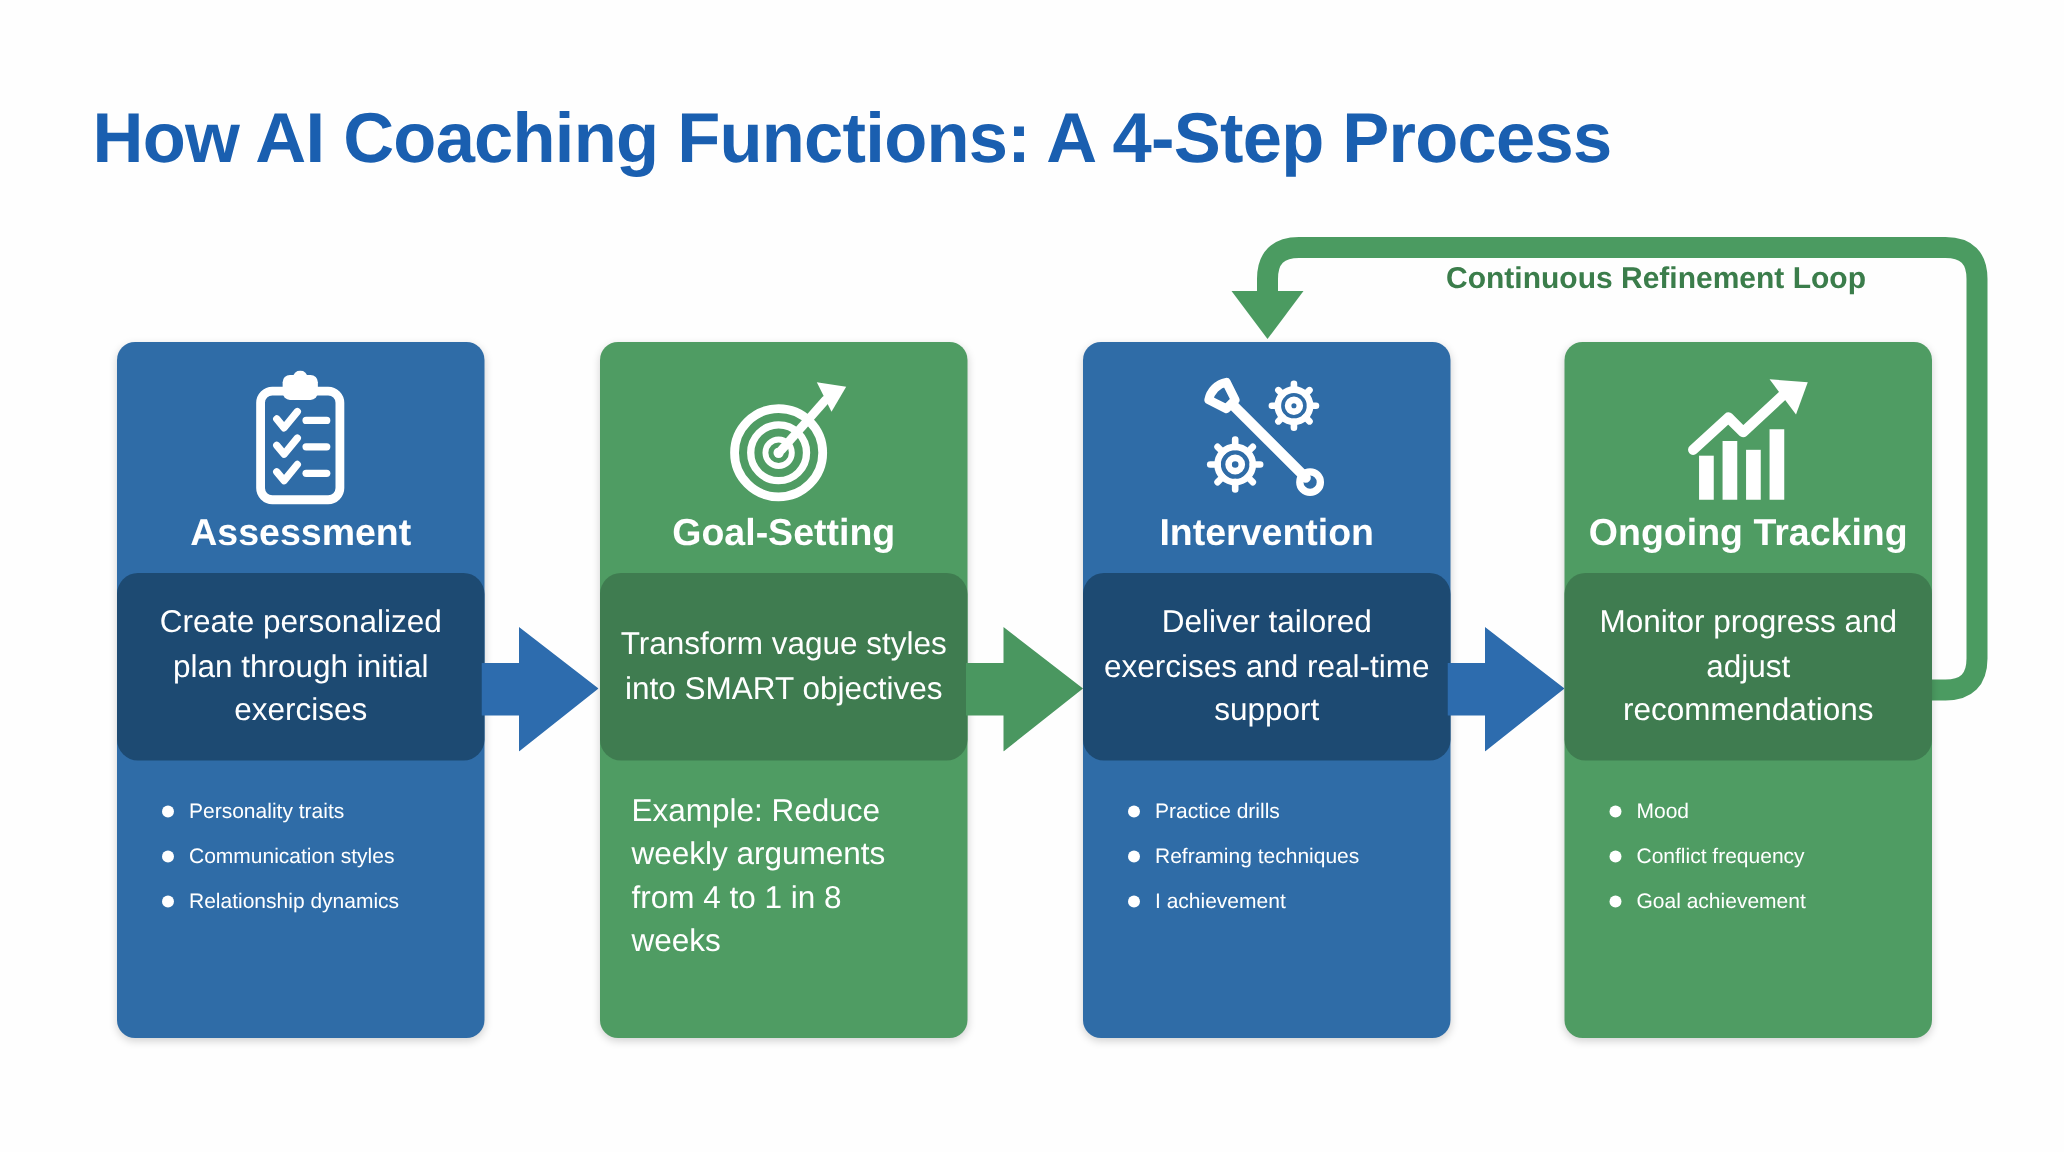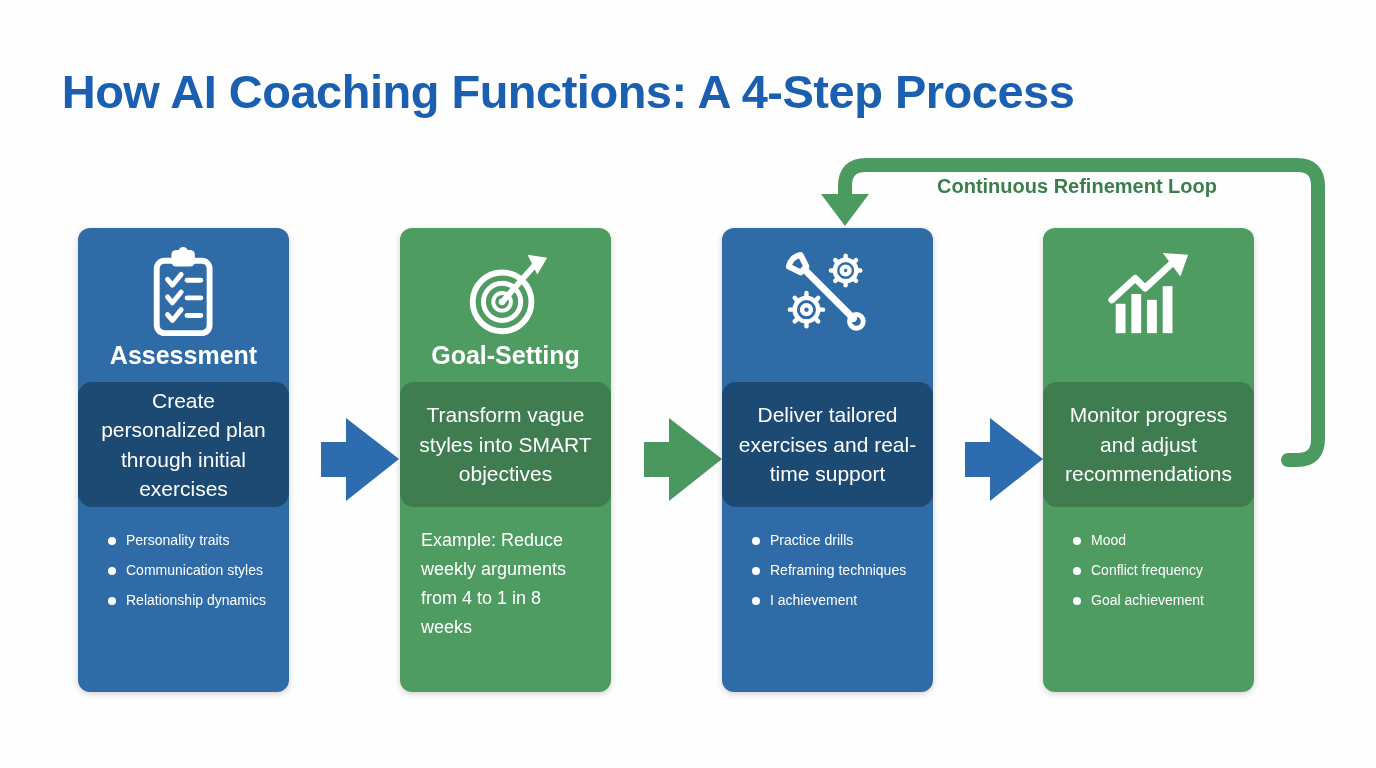--- a/index.html
+++ b/index.html
@@ -24,27 +24,27 @@
   .page-title{
     position:absolute;top:62px;left:0;width:1136px;height:60px;
     text-align:center;font-size:47px;line-height:60px;font-weight:800;
     letter-spacing:-0.5px;color:var(--title-blue);margin:0;
   }
   
   .loop-svg{position:absolute;left:0;top:0;z-index:1;pointer-events:none;}
   .loop-path{fill:none;stroke:var(--loop-green);stroke-width:14;stroke-linecap:round;stroke-linejoin:round;}
   .loop-head{fill:var(--loop-green);}
   .loop-label{
-    position:absolute;top:175px;left:877px;width:400px;
-    text-align:center;font-size:20px;font-weight:700;
+    position:absolute;top:175px;left:844px;width:400px;
+    text-align:right;font-size:20px;font-weight:700;
     color:var(--loop-label-green);z-index:1;
   }
   
   .card{
-    position:absolute;top:228px;width:211px;height:464px;
+    position:absolute;top:228px;width:245px;height:464px;
     border-radius:12px;z-index:2;color:var(--text-white);
     box-shadow:0 2px 6px rgba(0,0,0,0.18);
   }
   .card.blue{background:var(--blue-card);}
   .card.green{background:var(--green-card);}
   .icon-wrap{
     position:absolute;top:16px;left:0;right:0;height:100px;
     display:flex;align-items:center;justify-content:center;
   }
   .icon-wrap svg{height:94px;width:auto;}
@@ -67,21 +67,21 @@
   .details li{
     position:relative;padding-left:18px;
     font-size:14px;line-height:29px;margin-bottom:1px;
   }
   .details li::before{
     content:'';position:absolute;left:0;top:11px;
     width:8px;height:8px;border-radius:50%;background:var(--text-white);
   }
   .example-text{
     position:absolute;top:298px;left:0;right:0;margin:0;
-    padding:0 30px 0 21px;font-size:18px;line-height:29px;
+    padding:0 30px 0 21px;font-size:21px;line-height:29px;
   }
   
   .connector{position:absolute;top:418px;z-index:2;}
   .connector.c0{left:321px;}
   .connector.c1{left:644px;}
   .connector.c2{left:965px;}
   .arrow-blue{fill:var(--arrow-blue);}
   .arrow-green{fill:var(--arrow-green);}
   .icon-stroke{stroke:#fff;fill:none;stroke-linecap:round;stroke-linejoin:round;}
   .icon-fill{fill:#fff;stroke:none;}
@@ -177,20 +177,21 @@
         <line x1="38" y1="52" x2="34.5" y2="55.5"></line>
           <line x1="17.5" y1="72.5" x2="14" y2="76"></line>
       </g>
 
       <path class="icon-fill" d="M12 26 A16 16 0 0 1 36 10 L30 22 L40 32 L52 26 A16 16 0 0 1 28 42 Z" opacity="0"></path>
       <path class="icon-stroke" stroke-width="6" d="M20 8 A15 15 0 0 0 8 20 L20 26 L26 20 Z"></path>
       <line class="icon-stroke" stroke-width="7" x1="24" y1="23" x2="74" y2="73"></line>
       <circle class="icon-stroke" stroke-width="5" cx="77" cy="76" r="7"></circle>
     </svg>
   </div>
+  <h2 class="card-title">Intervention</h2>
   <div class="desc-box">
     <p>Deliver tailored exercises and real-time support</p>
   </div>
   <ul class="details">
     <li>Practice drills</li>
     <li>Reframing techniques</li>
     <li>I achievement</li>
   </ul>
 </section>
 
@@ -202,20 +203,21 @@
   <div class="icon-wrap">
     <svg viewBox="0 0 96 96">
       <rect class="icon-fill" x="14" y="58" width="10" height="30"></rect>
       <rect class="icon-fill" x="30" y="48" width="10" height="40"></rect>
       <rect class="icon-fill" x="46" y="54" width="10" height="34"></rect>
       <rect class="icon-fill" x="62" y="40" width="10" height="48"></rect>
       <polyline class="icon-stroke" stroke-width="7" points="10,54 34,32 44,42 72,16"></polyline>
       <polygon class="icon-fill" points="62,6 88,8 80,30"></polygon>
     </svg>
   </div>
+  <h2 class="card-title">Ongoing Tracking</h2>
   <div class="desc-box">
     <p>Monitor progress and adjust recommendations</p>
   </div>
   <ul class="details">
     <li>Mood</li>
     <li>Conflict frequency</li>
     <li>Goal achievement</li>
   </ul>
 </section>
 

